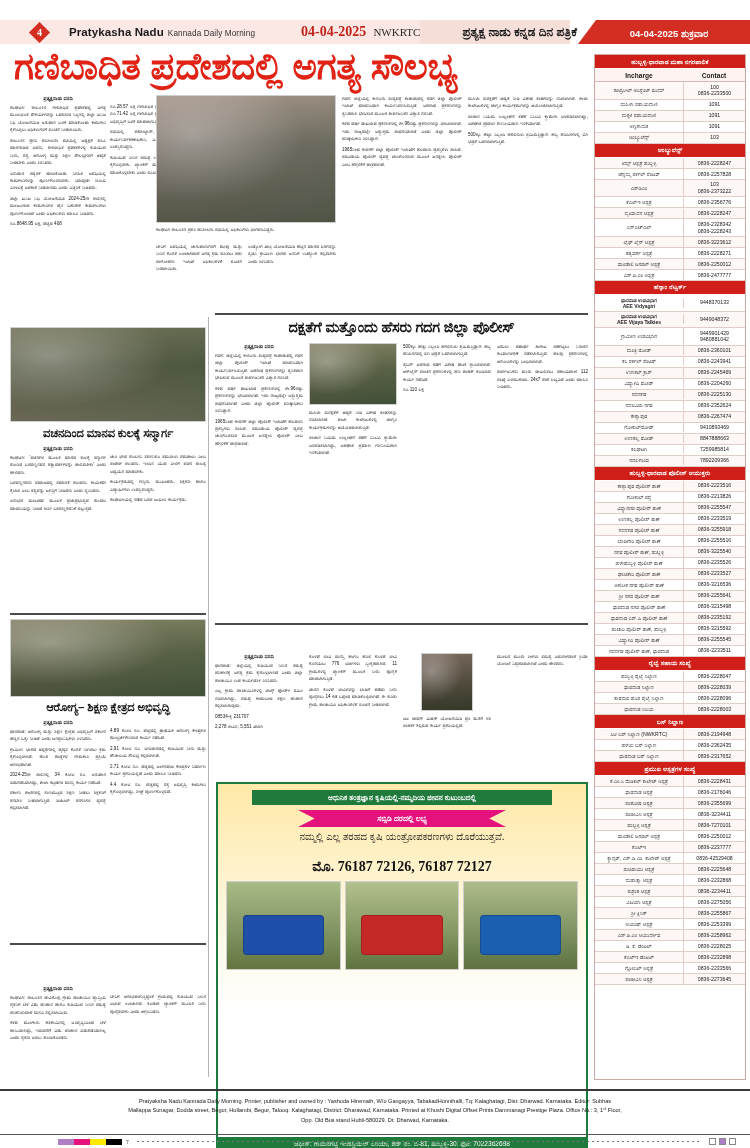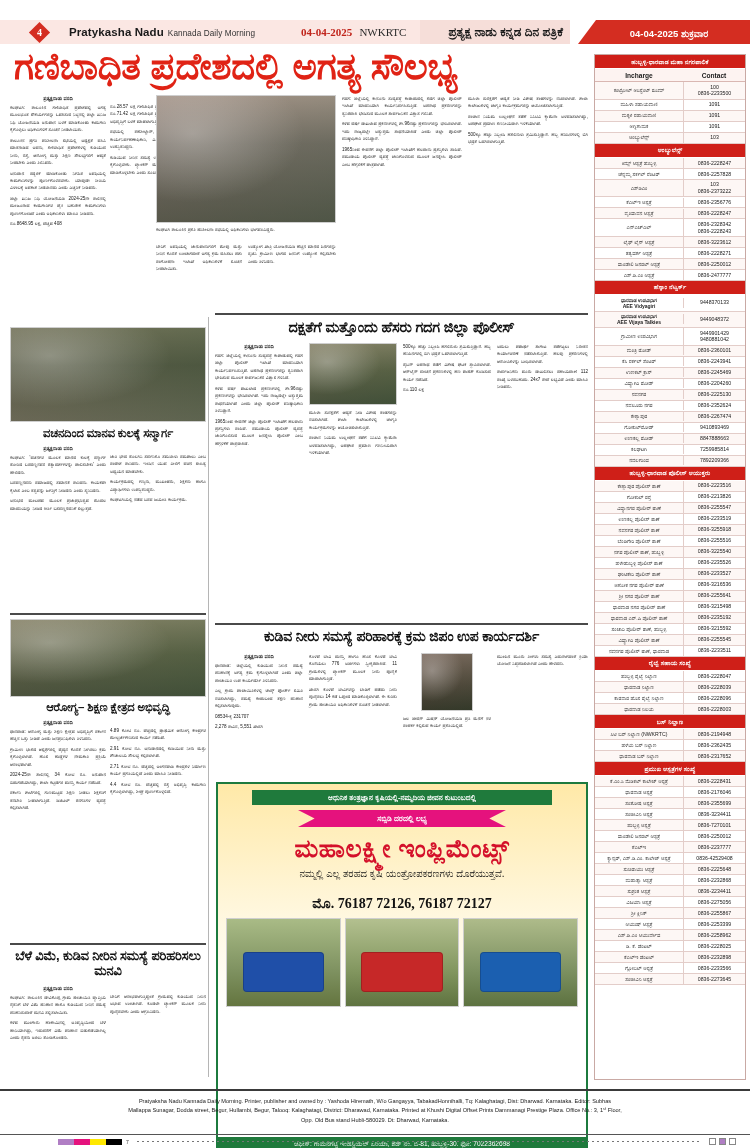--- a/index.html
+++ b/index.html
@@ -24,21 +24,21 @@
   .tb-diamond span {
     transform: rotate(-45deg); color: #fff; font-size: 10px; font-weight: bold;
     font-family: "Liberation Serif", serif;
   }
   .tb-title {
     margin-left: 22px; font-size: 11.5px; font-weight: bold; color: #1a1a1a;
     letter-spacing: .1px;
   }
   .tb-sub { margin-left: 4px; font-size: 8.2px; color: #333; font-weight: normal; }
   .tb-date {
-    margin-left: 46px; font-size: 11px; color: #c0241b; font-weight: bold;
+    margin-left: 46px; font-size: 14px; color: #c0241b; font-weight: bold;
     font-family: "Liberation Serif", serif;
   }
   .tb-day {
     margin-left: 7px; font-size: 11px; color: #2a2a2a;
     font-family: "Liberation Serif", serif;
   }
   .tb-kn {
     margin-left: 42px; font-size: 12px; font-weight: bold; color: #1a1a1a;
   }
   .tb-badge {
@@ -263,21 +263,20 @@
       <div class="kn-body" style="margin-top:3px">ಸೈಬರ್ ಅಪರಾಧ ತಡೆಗೆ ವಿಶೇಷ ಘಟಕ ಸ್ಥಾಪಿಸಲಾಗಿದೆ. ಆನ್‌ಲೈನ್ ವಂಚನೆ ಪ್ರಕರಣಗಳಲ್ಲಿ ಹಣ ವಾಪಸ್ ಕೊಡಿಸುವ ಕಾರ್ಯ ನಡೆದಿದೆ.</div>
       <div class="kn-body" style="margin-top:3px">ರೂ.110 ಲಕ್ಷ</div>
     </div>
     <div class="col" style="left:487px;top:248px;width:91px;">
       <div class="kn-body">ಅಮಲು ಪದಾರ್ಥ ಸಾಗಾಟ ತಡೆಗಟ್ಟಲು ನಿರಂತರ ಕಾರ್ಯಾಚರಣೆ ನಡೆಸಲಾಗುತ್ತಿದೆ. ಹಲವು ಪ್ರಕರಣಗಳಲ್ಲಿ ಆರೋಪಿಗಳನ್ನು ಬಂಧಿಸಲಾಗಿದೆ.</div>
       <div class="kn-body" style="margin-top:3px">ಸಾರ್ವಜನಿಕರು ದೂರು ದಾಖಲಿಸಲು ಸಹಾಯವಾಣಿ 112 ಸಂಖ್ಯೆ ಬಳಸಬಹುದು. 24x7 ಸೇವೆ ಲಭ್ಯವಿದೆ ಎಂದು ಮಾಹಿತಿ ನೀಡಿದರು.</div>
     </div>
 
     <div class="rule2" style="position:absolute;left:205px;top:528px;width:373px;"></div>
 
-    <div class="sechead two" style="position:absolute;left:205px;top:534px;width:373px;">ಕುಡಿವ ನೀರು ಸಮಸ್ಯೆ ಪರಿಹಾರಕ್ಕೆ ಕ್ರಮ ಜಿಪಂ ಉಪ ಕಾರ್ಯದರ್ಶಿ</div>
 
     <div class="col" style="left:205px;top:558px;width:88px;">
       <div class="byline">ಪ್ರತ್ಯಕ್ಷನಾಡು ವರದಿ</div>
       <div class="kn-body">ಧಾರವಾಡ: ಜಿಲ್ಲೆಯಲ್ಲಿ ಕುಡಿಯುವ ನೀರಿನ ಸಮಸ್ಯೆ ಪರಿಹಾರಕ್ಕೆ ಅಗತ್ಯ ಕ್ರಮ ಕೈಗೊಳ್ಳಲಾಗಿದೆ ಎಂದು ಜಿಲ್ಲಾ ಪಂಚಾಯಿತಿ ಉಪ ಕಾರ್ಯದರ್ಶಿ ತಿಳಿಸಿದರು.</div>
       <div class="kn-body" style="margin-top:3px">ಎಲ್ಲ ಗ್ರಾಮ ಪಂಚಾಯಿತಿಗಳಲ್ಲಿ ಟಾಸ್ಕ್ ಫೋರ್ಸ್ ಸಮಿತಿ ರಚಿಸಲಾಗಿದ್ದು, ಸಮಸ್ಯೆ ಕಂಡುಬಂದ ತಕ್ಷಣ ಪರಿಹಾರ ಕಲ್ಪಿಸಲಾಗುವುದು.</div>
       <div class="kn-body" style="margin-top:3px">08534-ಕ್ಕೆ 231707</div>
       <div class="kn-body" style="margin-top:3px">2,278 ಸಾವಿರ, 5,551 ಖಾಸಗಿ</div>
     </div>
     <div class="col" style="left:299px;top:558px;width:88px;">
       <div class="kn-body">ಕೊಳವೆ ಬಾವಿ ದುರಸ್ತಿ ಹಾಗೂ ಹೊಸ ಕೊಳವೆ ಬಾವಿ ಕೊರೆಯಲು 776 ಅರ್ಜಿಗಳು ಸ್ವೀಕೃತವಾಗಿವೆ. 11 ಗ್ರಾಮಗಳಲ್ಲಿ ಟ್ಯಾಂಕರ್ ಮೂಲಕ ನೀರು ಪೂರೈಕೆ ಮಾಡಲಾಗುತ್ತಿದೆ.</div>
@@ -320,38 +319,36 @@
     <div class="col" style="left:100px;top:624px;width:96px;">
       <div class="byline" style="visibility:hidden">.</div>
       <div class="kn-body">4.89 ಕೋಟಿ ರೂ. ವೆಚ್ಚದಲ್ಲಿ ಪ್ರಾಥಮಿಕ ಆರೋಗ್ಯ ಕೇಂದ್ರಗಳ ಮೇಲ್ದರ್ಜೆಗೇರಿಸುವ ಕಾರ್ಯ ನಡೆದಿದೆ.</div>
       <div class="kn-body" style="margin-top:3px">2.91 ಕೋಟಿ ರೂ. ಅನುದಾನದಲ್ಲಿ ಕುಡಿಯುವ ನೀರು ಮತ್ತು ಶೌಚಾಲಯ ಸೌಲಭ್ಯ ಕಲ್ಪಿಸಲಾಗಿದೆ.</div>
       <div class="kn-body" style="margin-top:3px">2.71 ಕೋಟಿ ರೂ. ವೆಚ್ಚದಲ್ಲಿ ಅಂಗನವಾಡಿ ಕೇಂದ್ರಗಳ ನಿರ್ಮಾಣ ಕಾರ್ಯ ಪ್ರಗತಿಯಲ್ಲಿದೆ ಎಂದು ಮಾಹಿತಿ ನೀಡಿದರು.</div>
       <div class="kn-body" style="margin-top:3px">4.4 ಕೋಟಿ ರೂ. ವೆಚ್ಚದಲ್ಲಿ ರಸ್ತೆ ಅಭಿವೃದ್ಧಿ ಕಾಮಗಾರಿ ಕೈಗೊಳ್ಳಲಾಗಿದ್ದು, ಶೀಘ್ರ ಪೂರ್ಣಗೊಳ್ಳಲಿದೆ.</div>
     </div>
 
     <div class="rule2" style="position:absolute;left:0;top:848px;width:196px;"></div>
 
-    <div class="sechead two" style="position:absolute;left:0;top:854px;width:196px;font-size:13px;">ಬೆಳೆ ವಿಮೆ, ಕುಡಿವ ನೀರಿನ ಸಮಸ್ಯೆ ಪರಿಹರಿಸಲು ಮನವಿ</div>
     <div class="col" style="left:0;top:890px;width:96px;">
       <div class="byline">ಪ್ರತ್ಯಕ್ಷನಾಡು ವರದಿ</div>
       <div class="kn-body">ಕಲಘಟಗಿ: ತಾಲೂಕಿನ ದೇವಿಕೊಪ್ಪ ಗ್ರಾಮ ಪಂಚಾಯಿತಿ ವ್ಯಾಪ್ತಿಯ ರೈತರಿಗೆ ಬೆಳೆ ವಿಮೆ ಪರಿಹಾರ ಹಾಗೂ ಕುಡಿಯುವ ನೀರಿನ ಸಮಸ್ಯೆ ಪರಿಹರಿಸುವಂತೆ ಮನವಿ ಸಲ್ಲಿಸಲಾಯಿತು.</div>
       <div class="kn-body" style="margin-top:3px">ಕಳೆದ ಮುಂಗಾರು ಹಂಗಾಮಿನಲ್ಲಿ ಅತಿವೃಷ್ಟಿಯಿಂದ ಬೆಳೆ ಹಾನಿಯಾಗಿದ್ದು, ಇದುವರೆಗೆ ವಿಮೆ ಪರಿಹಾರ ಬಿಡುಗಡೆಯಾಗಿಲ್ಲ ಎಂದು ರೈತರು ಅಳಲು ತೋಡಿಕೊಂಡರು.</div>
     </div>
     <div class="col" style="left:100px;top:890px;width:96px;">
       <div class="byline" style="visibility:hidden">.</div>
       <div class="kn-body">ಬೇಸಿಗೆ ಆರಂಭವಾಗುತ್ತಿದ್ದಂತೆ ಗ್ರಾಮದಲ್ಲಿ ಕುಡಿಯುವ ನೀರಿನ ಅಭಾವ ಉಂಟಾಗಿದೆ. ಕೂಡಲೇ ಟ್ಯಾಂಕರ್ ಮೂಲಕ ನೀರು ಪೂರೈಸಬೇಕು ಎಂದು ಆಗ್ರಹಿಸಿದರು.</div>
     </div>
 
     <div class="vrule" style="left:198px;top:222px;height:760px;"></div>
   </div>
 
   <div class="advert">
     <div class="ad-ribbon">ಆಧುನಿಕ ತಂತ್ರಜ್ಞಾನ ಕೃಷಿಯಲ್ಲಿ-ನಮ್ಮದಿಯ ಜೀವನ ಕುಟುಂಬದಲ್ಲಿ</div>
     <div class="ad-banner">ಸಬ್ಸಿಡಿ ದರದಲ್ಲಿ ಲಭ್ಯ</div>
-    <div class="ad-name">ಮಹಾಲಕ್ಷ್ಮೀ ಇಂಪ್ಲಿಮೆಂಟ್ಸ್</div>
     <div class="ad-tag">ನಮ್ಮಲ್ಲಿ ಎಲ್ಲ ತರಹದ ಕೃಷಿ ಯಂತ್ರೋಪಕರಣಗಳು ದೊರೆಯುತ್ತವೆ.</div>
     <div class="ad-phone">ಮೊ. 76187 72126, 76187 72127</div>
     <div class="ad-prods">
       <div class="ad-prod p1">
           <i class="mach"></i>
         </div>
       <div class="ad-prod p2">
           <i class="mach"></i>
         </div>
       <div class="ad-prod p3">

